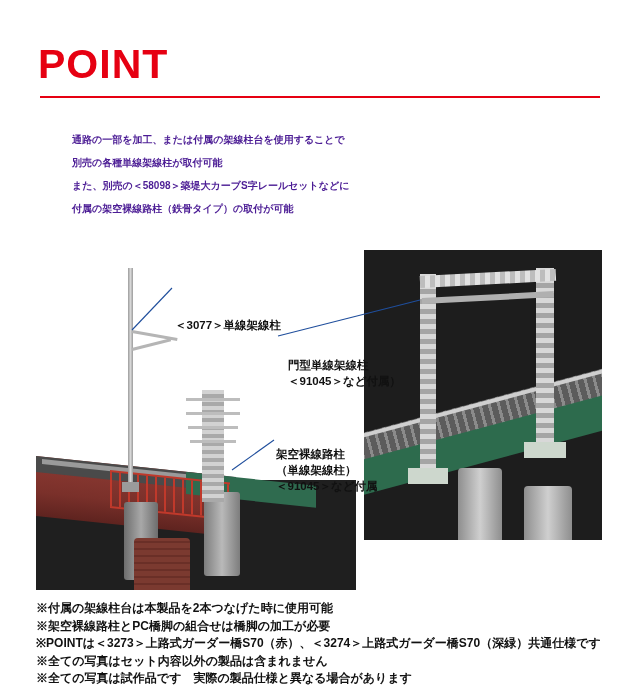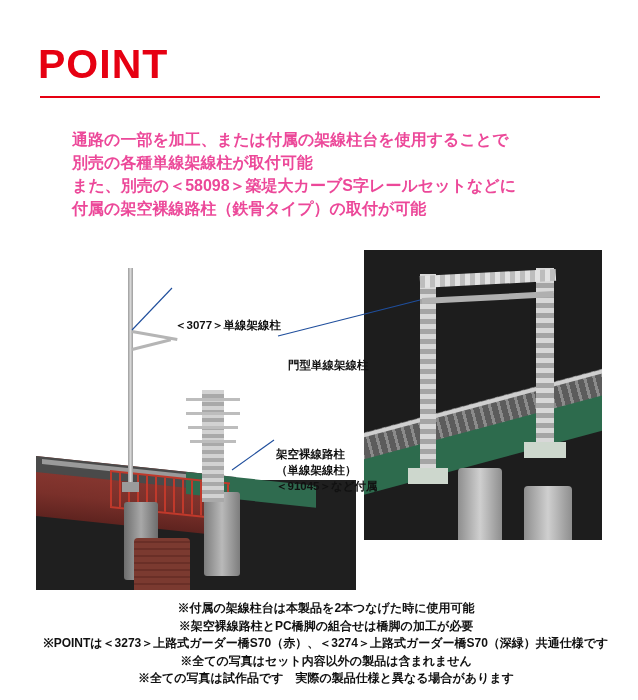--- a/index.html
+++ b/index.html
@@ -42,23 +42,23 @@
     height: 2px;
     background: #e60012;
   }
 
   
   .intro {
     position: absolute;
     left: 72px;
     top: 128px;
     width: 530px;
-    font-size: 16px;
+    font-size: 10px;
     line-height: 23px;
-    color: #ec4899;
+    color: #4c1d95;
     font-weight: bold;
   }
   .intro div { white-space: nowrap; }
 
   
   .photos {
     position: absolute;
     left: 36px;
     top: 250px;
     width: 566px;
@@ -279,21 +279,20 @@
   
   .notes {
     position: absolute;
     left: 36px;
     top: 600px;
     width: 580px;
     font-size: 12px;
     line-height: 17.5px;
     color: #111111;
     font-weight: bold;
-    text-align: center;
   }
   .notes div { white-space: nowrap; }
 </style>
 </head>
 <body>
 
 <div class="page">
 
   <div class="point-title">POINT</div>
   <div class="title-rule"></div>
@@ -350,20 +349,21 @@
     <line x1="278" y1="336" x2="420" y2="300" stroke="#1f4e9c" stroke-width="1.1"></line>
     <line x1="274" y1="440" x2="232" y2="470" stroke="#1f4e9c" stroke-width="1.1"></line>
   </svg>
 
   <div class="label label-3077">
     <div>＜3077＞単線架線柱</div>
   </div>
 
   <div class="label label-gate">
     <div>門型単線架線柱</div>
+    <div>＜91045＞など付属）</div>
   </div>
 
   <div class="label label-truss">
     <div>架空裸線路柱</div>
     <div>（単線架線柱）</div>
     <div>＜91045＞など付属</div>
   </div>
 
   <div class="notes">
     <div>※付属の架線柱台は本製品を2本つなげた時に使用可能</div>

